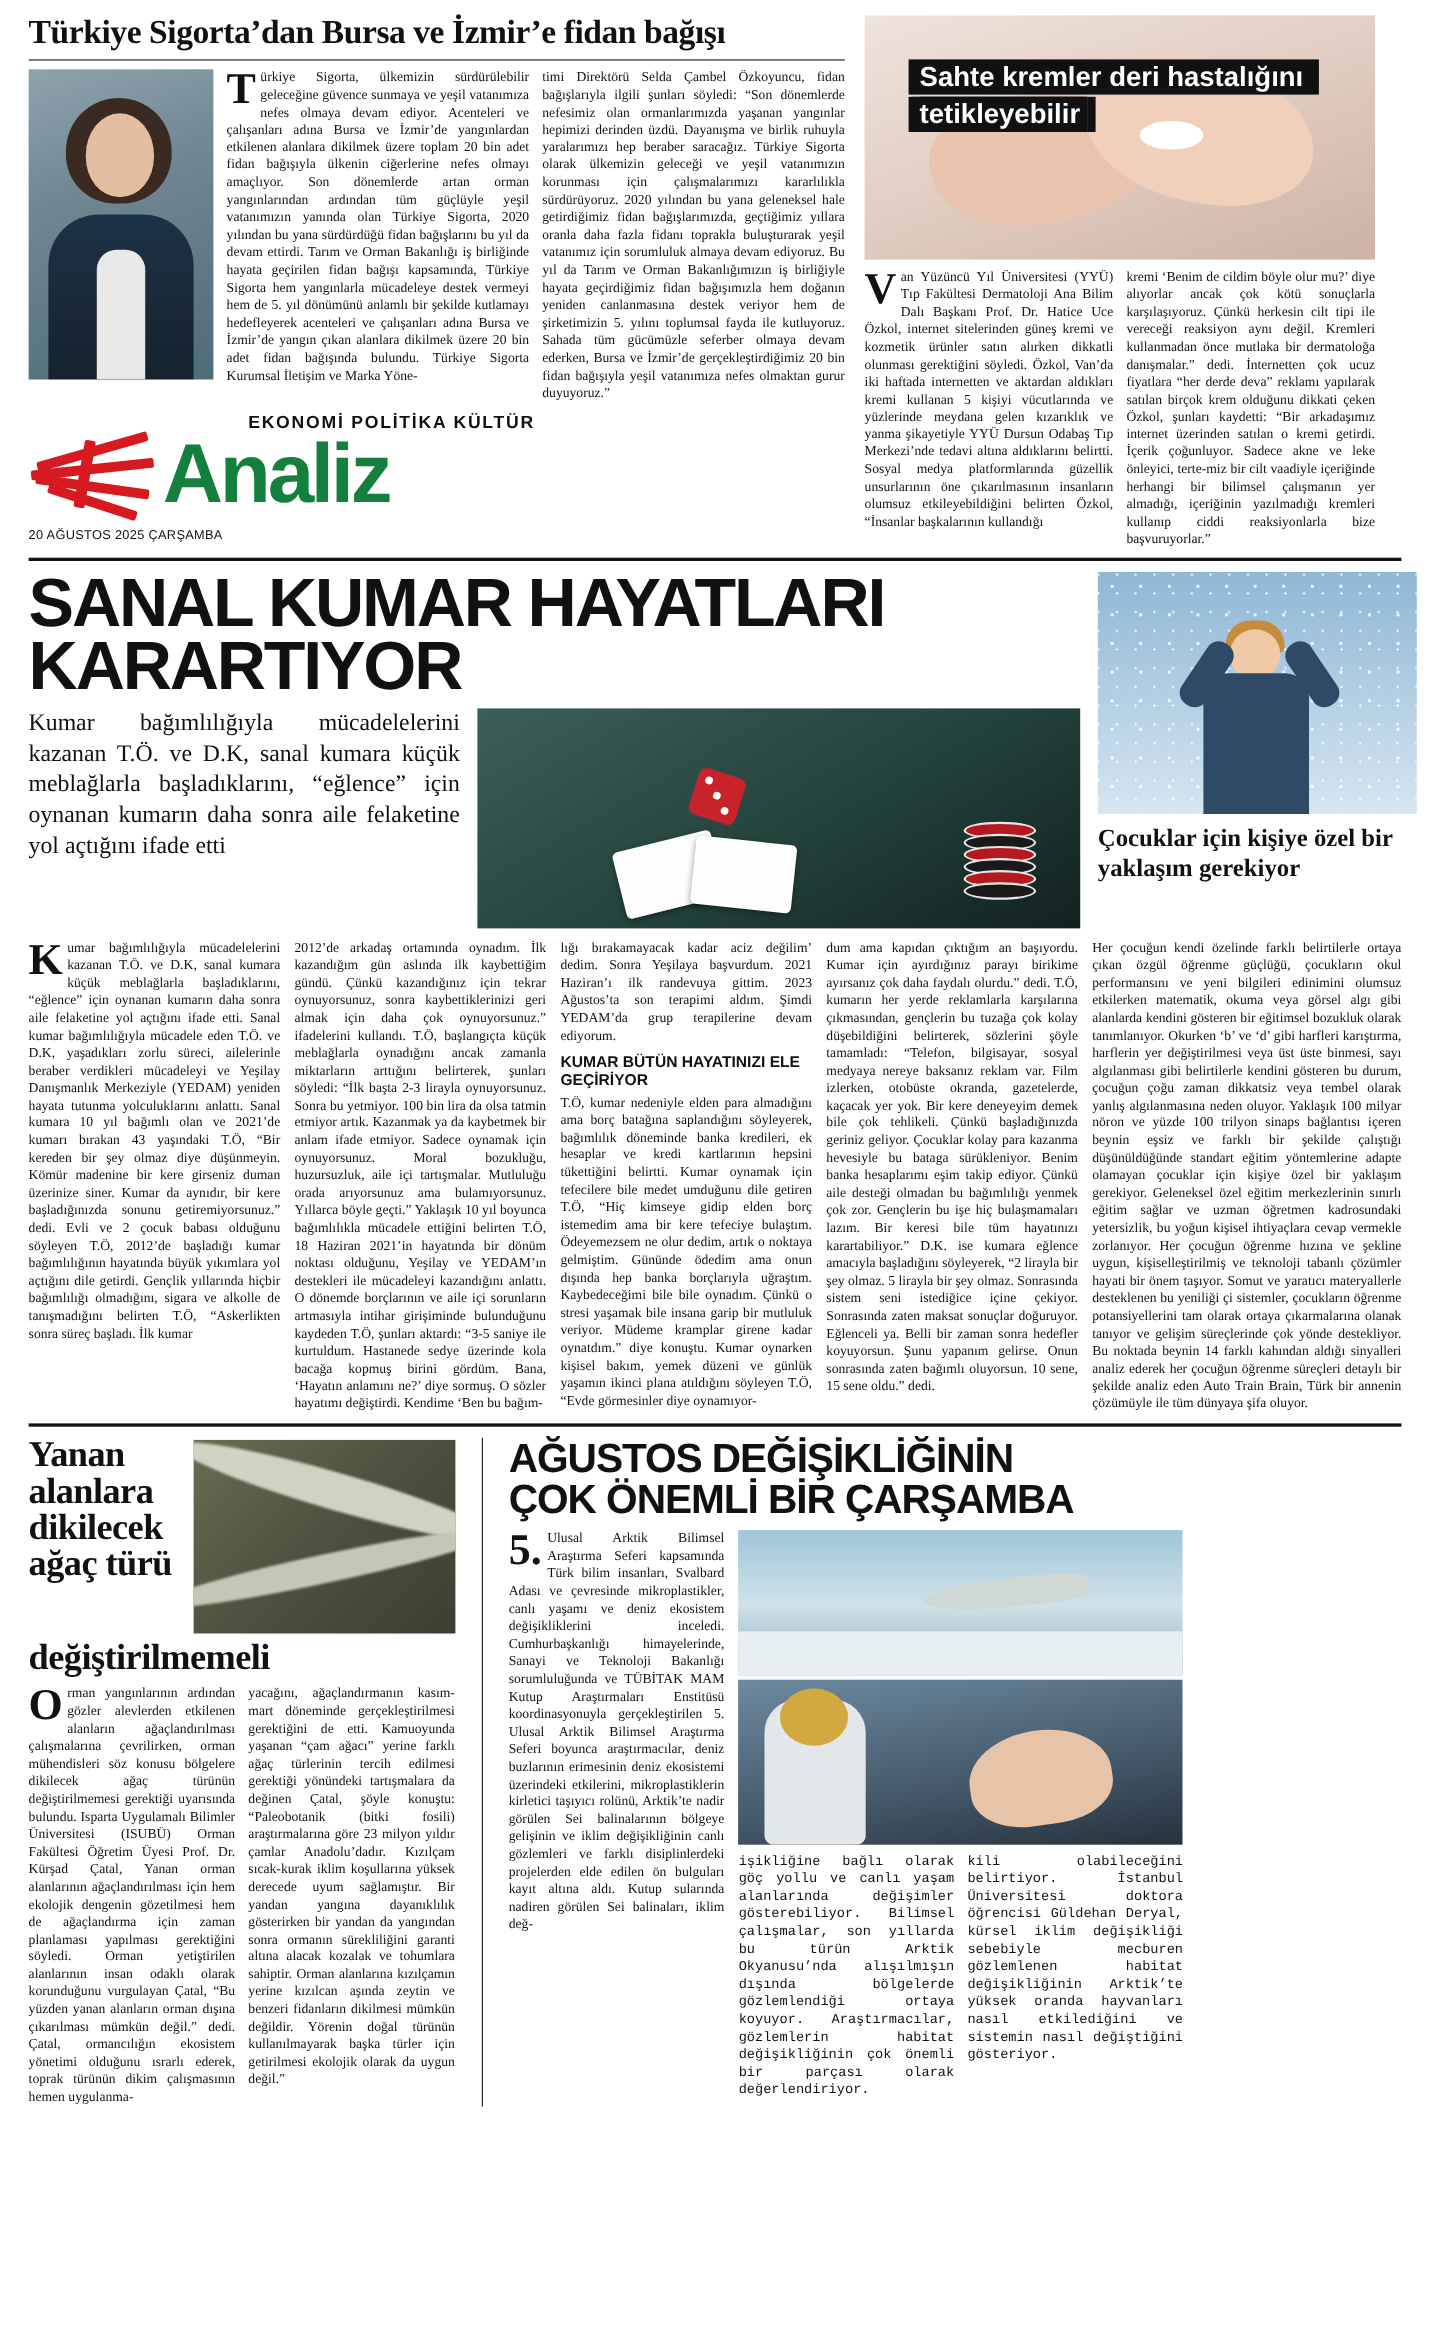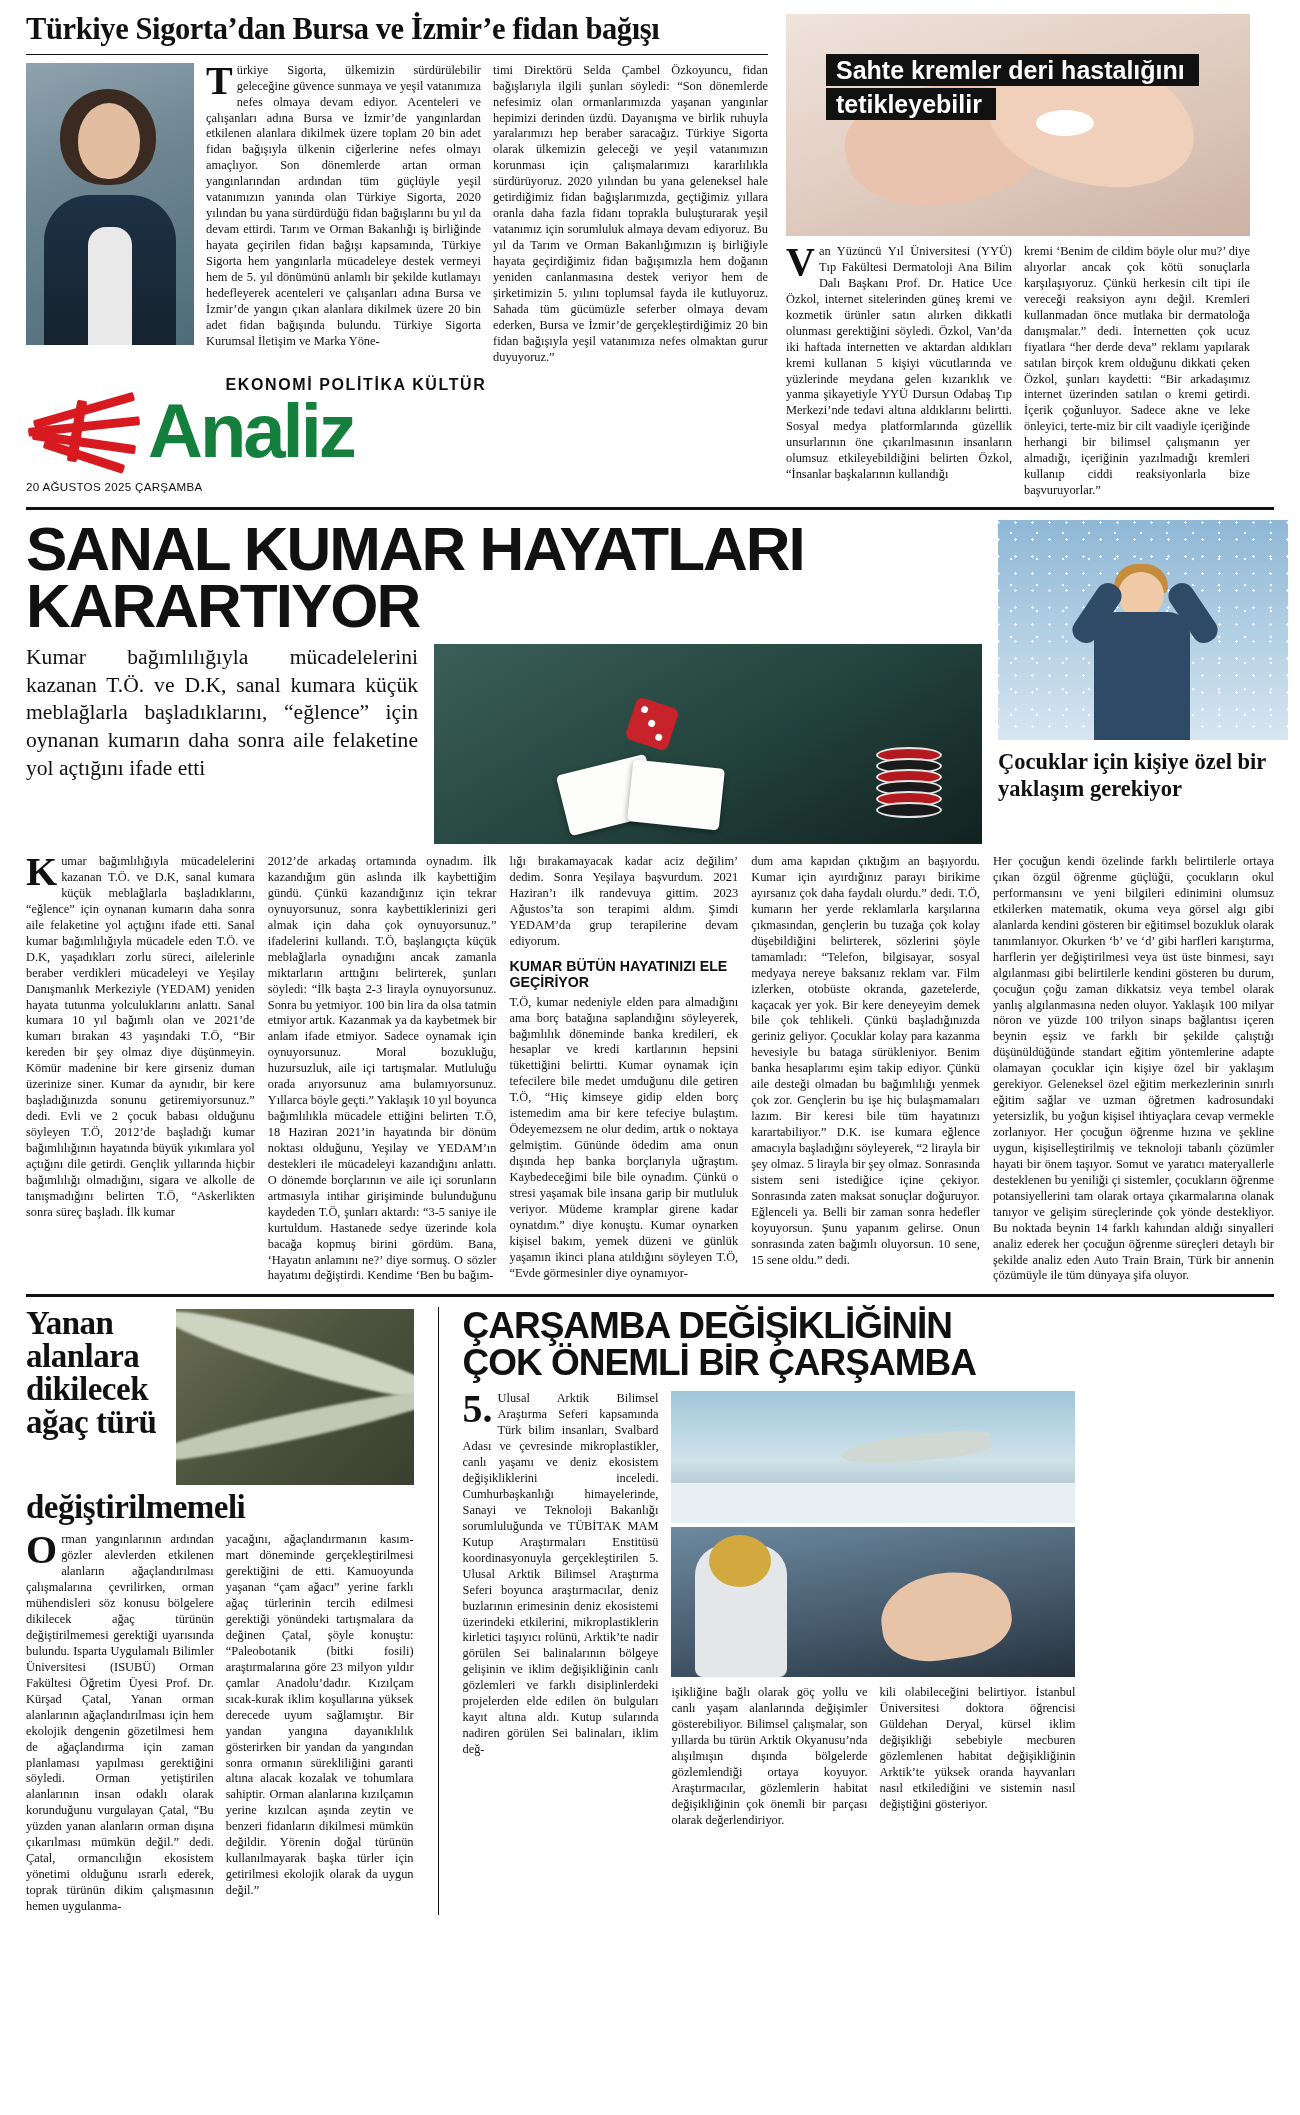--- a/index.html
+++ b/index.html
@@ -252,21 +252,21 @@
   }
   .arctic-bot .suit {
     position: absolute; left: 24px; top: 18px; width: 92px; height: 132px;
     background: #e3e7ea; border-radius: 30px 30px 8px 8px;
   }
   .arctic-bot .hood {
     position: absolute; left: 38px; top: 8px; width: 62px; height: 52px;
     background: #d2a93f; border-radius: 50%;
   }
   .arctic-cols { display: flex; gap: 12px; margin-top: 8px; }
-  .arctic-cols > div { width: 196px; }
+  .arctic-cols > div { width: 196px; font-family: Liberation Mono, monospace; }
   .divider-v { width: 1px; background: #111; }
 </style>
 </head>
 <body>
 
 <div class="page">
 
   <div class="top">
 
     <div class="top-left">
@@ -403,21 +403,21 @@
 Isparta Uygulamalı Bilimler Üniversitesi (ISUBÜ) Orman Fakültesi Öğretim Üyesi Prof. Dr. Kürşad Çatal, Yanan orman alanlarının ağaçlandırılması için hem ekolojik dengenin gözetilmesi hem de ağaçlandırma için zaman planlaması yapılması gerektiğini söyledi. Orman yetiştirilen alanlarının insan odaklı olarak korunduğunu vurgulayan Çatal, “Bu yüzden yanan alanların orman dışına çıkarılması mümkün değil.” dedi.
 Çatal, ormancılığın ekosistem yönetimi olduğunu ısrarlı ederek, toprak türünün dikim çalışmasının hemen uygulanma-</div>
         <div class="col-text">yacağını, ağaçlandırmanın kasım-mart döneminde gerçekleştirilmesi gerektiğini de etti.
 Kamuoyunda yaşanan “çam ağacı” yerine farklı ağaç türlerinin tercih edilmesi gerektiği yönündeki tartışmalara da değinen Çatal, şöyle konuştu: “Paleobotanik (bitki fosili) araştırmalarına göre 23 milyon yıldır çamlar Anadolu’dadır. Kızılçam sıcak-kurak iklim koşullarına yüksek derecede uyum sağlamıştır. Bir yandan yangına dayanıklılık gösterirken bir yandan da yangından sonra ormanın sürekliliğini garanti altına alacak kozalak ve tohumlara sahiptir. Orman alanlarına kızılçamın yerine kızılcan aşında zeytin ve benzeri fidanların dikilmesi mümkün değildir. Yörenin doğal türünün kullanılmayarak başka türler için getirilmesi ekolojik olarak da uygun değil.”</div>
       </div>
     </div>
 
     <div class="divider-v"></div>
 
     <div class="bot-right">
-      <div class="habitat-head">ÇARŞAMBA DEĞİŞİKLİĞİNİN</div>
+      <div class="habitat-head">AĞUSTOS DEĞİŞİKLİĞİNİN</div>
       <div class="habitat-head">ÇOK ÖNEMLİ BİR ÇARŞAMBA</div>
       <div class="habitat-body">
         <div class="hcol col-text num-cap">5. Ulusal Arktik Bilimsel Araştırma Seferi kapsamında Türk bilim insanları, Svalbard Adası ve çevresinde mikroplastikler, canlı yaşamı ve deniz ekosistem değişikliklerini inceledi. Cumhurbaşkanlığı himayelerinde, Sanayi ve Teknoloji Bakanlığı sorumluluğunda ve TÜBİTAK MAM Kutup Araştırmaları Enstitüsü koordinasyonuyla gerçekleştirilen 5. Ulusal Arktik Bilimsel Araştırma Seferi boyunca araştırmacılar, deniz buzlarının erimesinin deniz ekosistemi üzerindeki etkilerini, mikroplastiklerin kirletici taşıyıcı rolünü, Arktik’te nadir görülen Sei balinalarının bölgeye gelişinin ve iklim değişikliğinin canlı gözlemleri ve farklı disiplinlerdeki projelerden elde edilen ön bulguları kayıt altına aldı.
 Kutup sularında nadiren görülen Sei balinaları, iklim değ-</div>
         <div class="arctic-photos">
           <div class="arctic-top">
             <div class="fish"></div>
               <div class="ice"></div>
           </div>
           <div class="arctic-bot">

